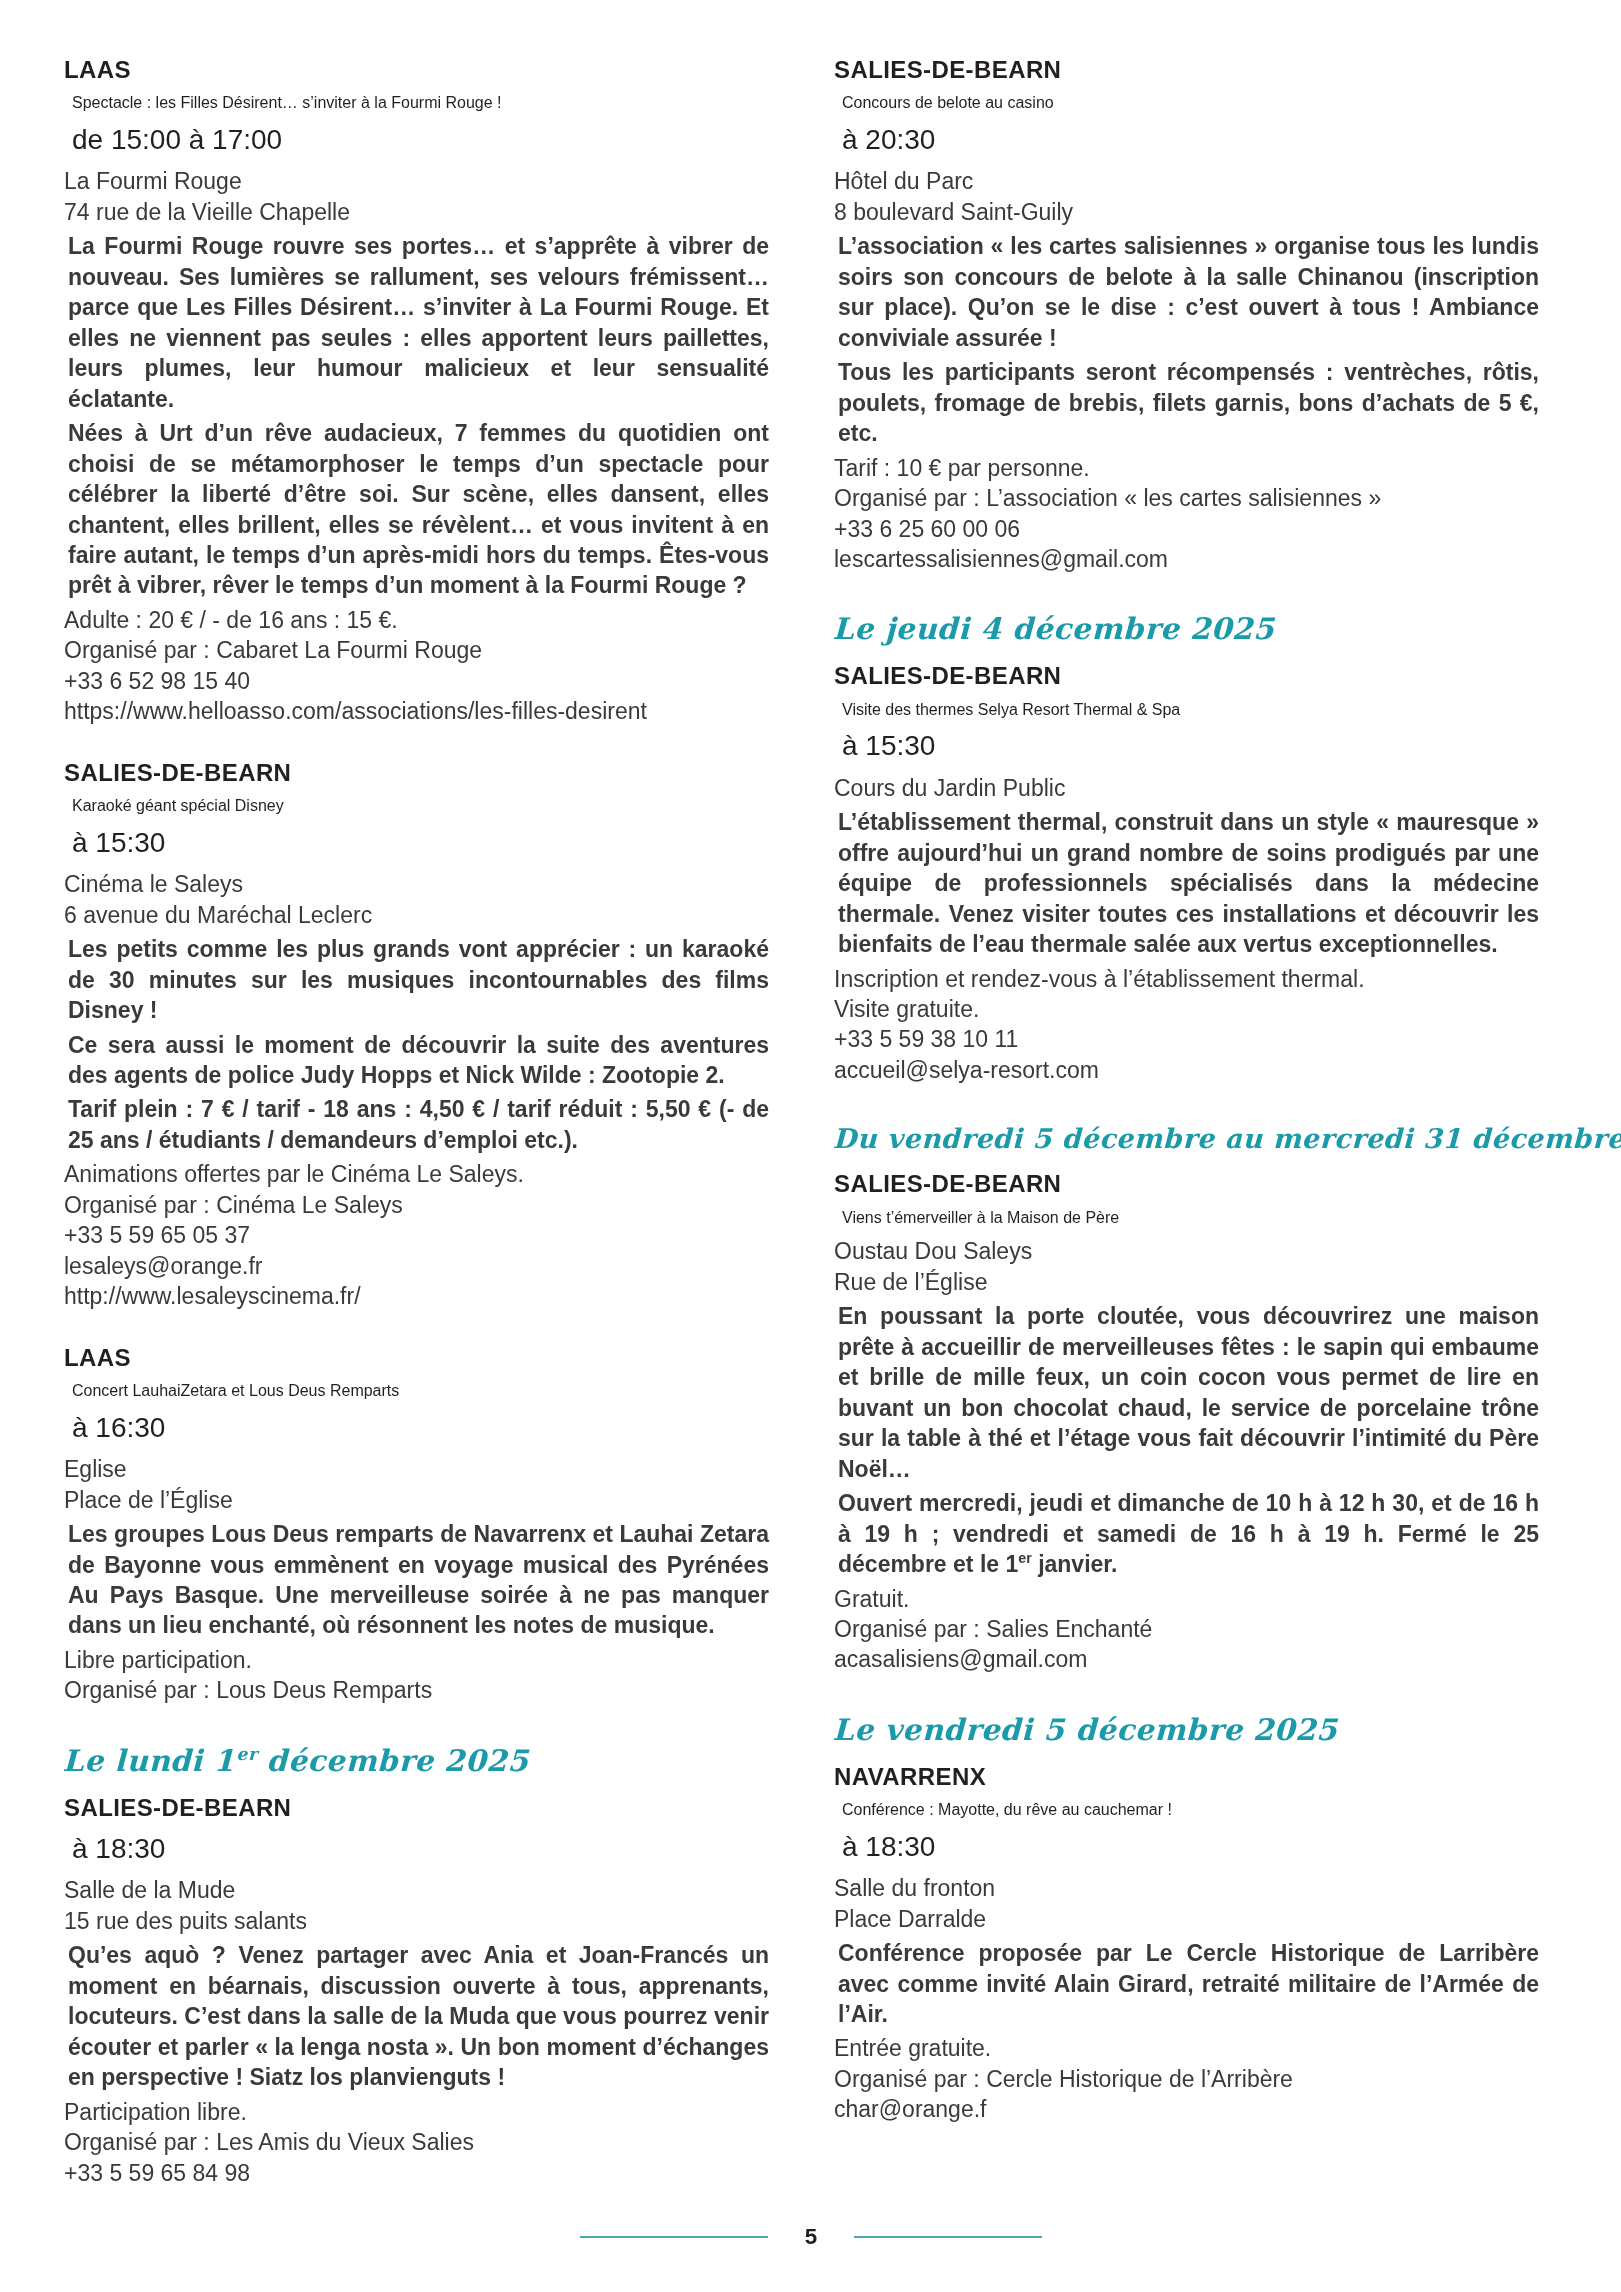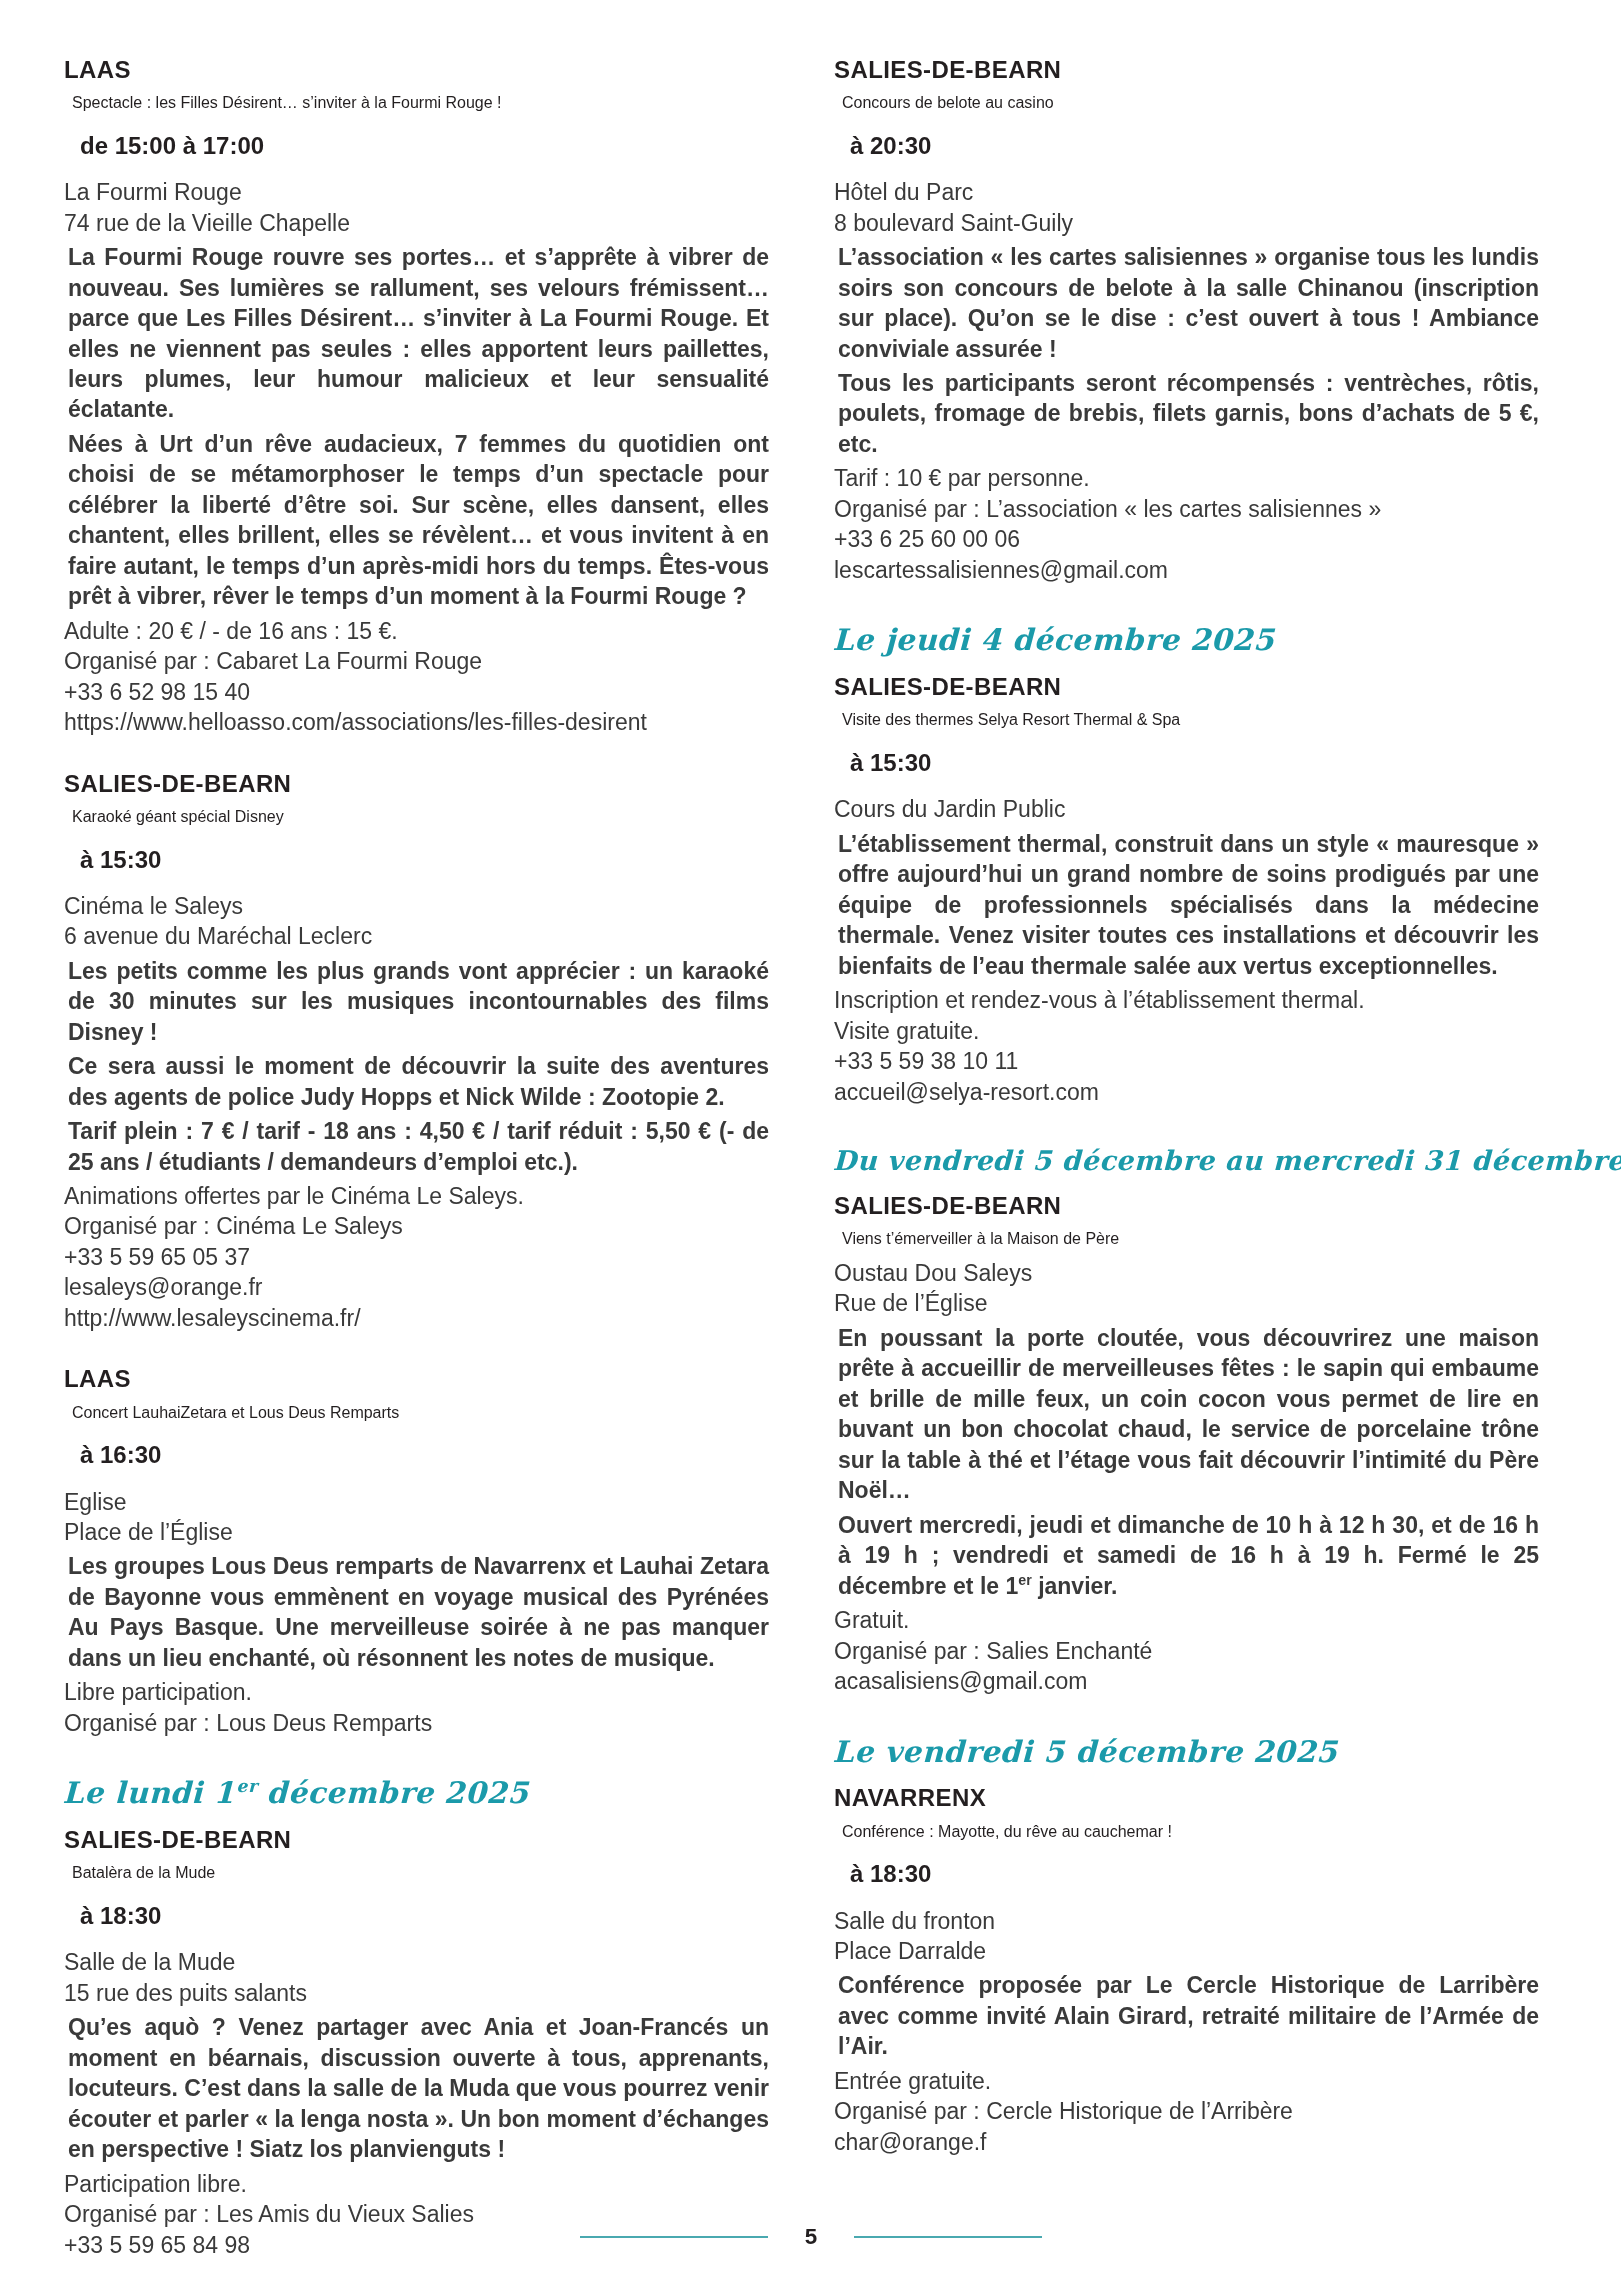--- a/index.html
+++ b/index.html
@@ -45,25 +45,25 @@
     margin: 0;
   }
   .title {
     font-size: 16px;
     font-weight: 400;
     line-height: 1.30;
     color: #231f20;
     margin: 8px;
   }
   .time {
-    font-size: 24px;
-    font-weight: 700;
+    font-size: 28px;
+    font-weight: 400;
     line-height: 1.30;
     color: #231f20;
-    margin: 16px;
+    margin: 8px;
   }
   .line {
     font-size: 23px;
     font-weight: 400;
     line-height: 1.325;
     color: #3a3a3a;
     margin: 0;
   }
   .para {
     font-size: 23px;
@@ -167,21 +167,20 @@
           <div class="time">à 16:30</div>
           <div class="line">Eglise</div>
           <div class="line">Place de l’Église</div>
           <div class="para">Les groupes Lous Deus remparts de Navarrenx et Lauhai Zetara de Bayonne vous emmènent en voyage musical des Pyrénées Au Pays Basque. Une merveilleuse soirée à ne pas manquer dans un lieu enchanté, où résonnent les notes de musique.</div>
           <div class="line">Libre participation.</div>
           <div class="line">Organisé par : Lous Deus Remparts</div>
         </div>
         <div class="date-head">Le lundi 1<sup>er</sup> décembre 2025</div>
         <div class="event">
           <div class="town">SALIES-DE-BEARN</div>
-          <div class="title">Batalèra de la Mude</div>
           <div class="time">à 18:30</div>
           <div class="line">Salle de la Mude</div>
           <div class="line">15 rue des puits salants</div>
           <div class="para">Qu’es aquò ? Venez partager avec Ania et Joan-Francés un moment en béarnais, discussion ouverte à tous, apprenants, locuteurs. C’est dans la salle de la Muda que vous pourrez venir écouter et parler « la lenga nosta ». Un bon moment d’échanges en perspective ! Siatz los planvienguts !</div>
           <div class="line">Participation libre.</div>
           <div class="line">Organisé par : Les Amis du Vieux Salies</div>
           <div class="line">+33 5 59 65 84 98</div>
         </div>
       </div>
     <div class="col" id="col-right">

